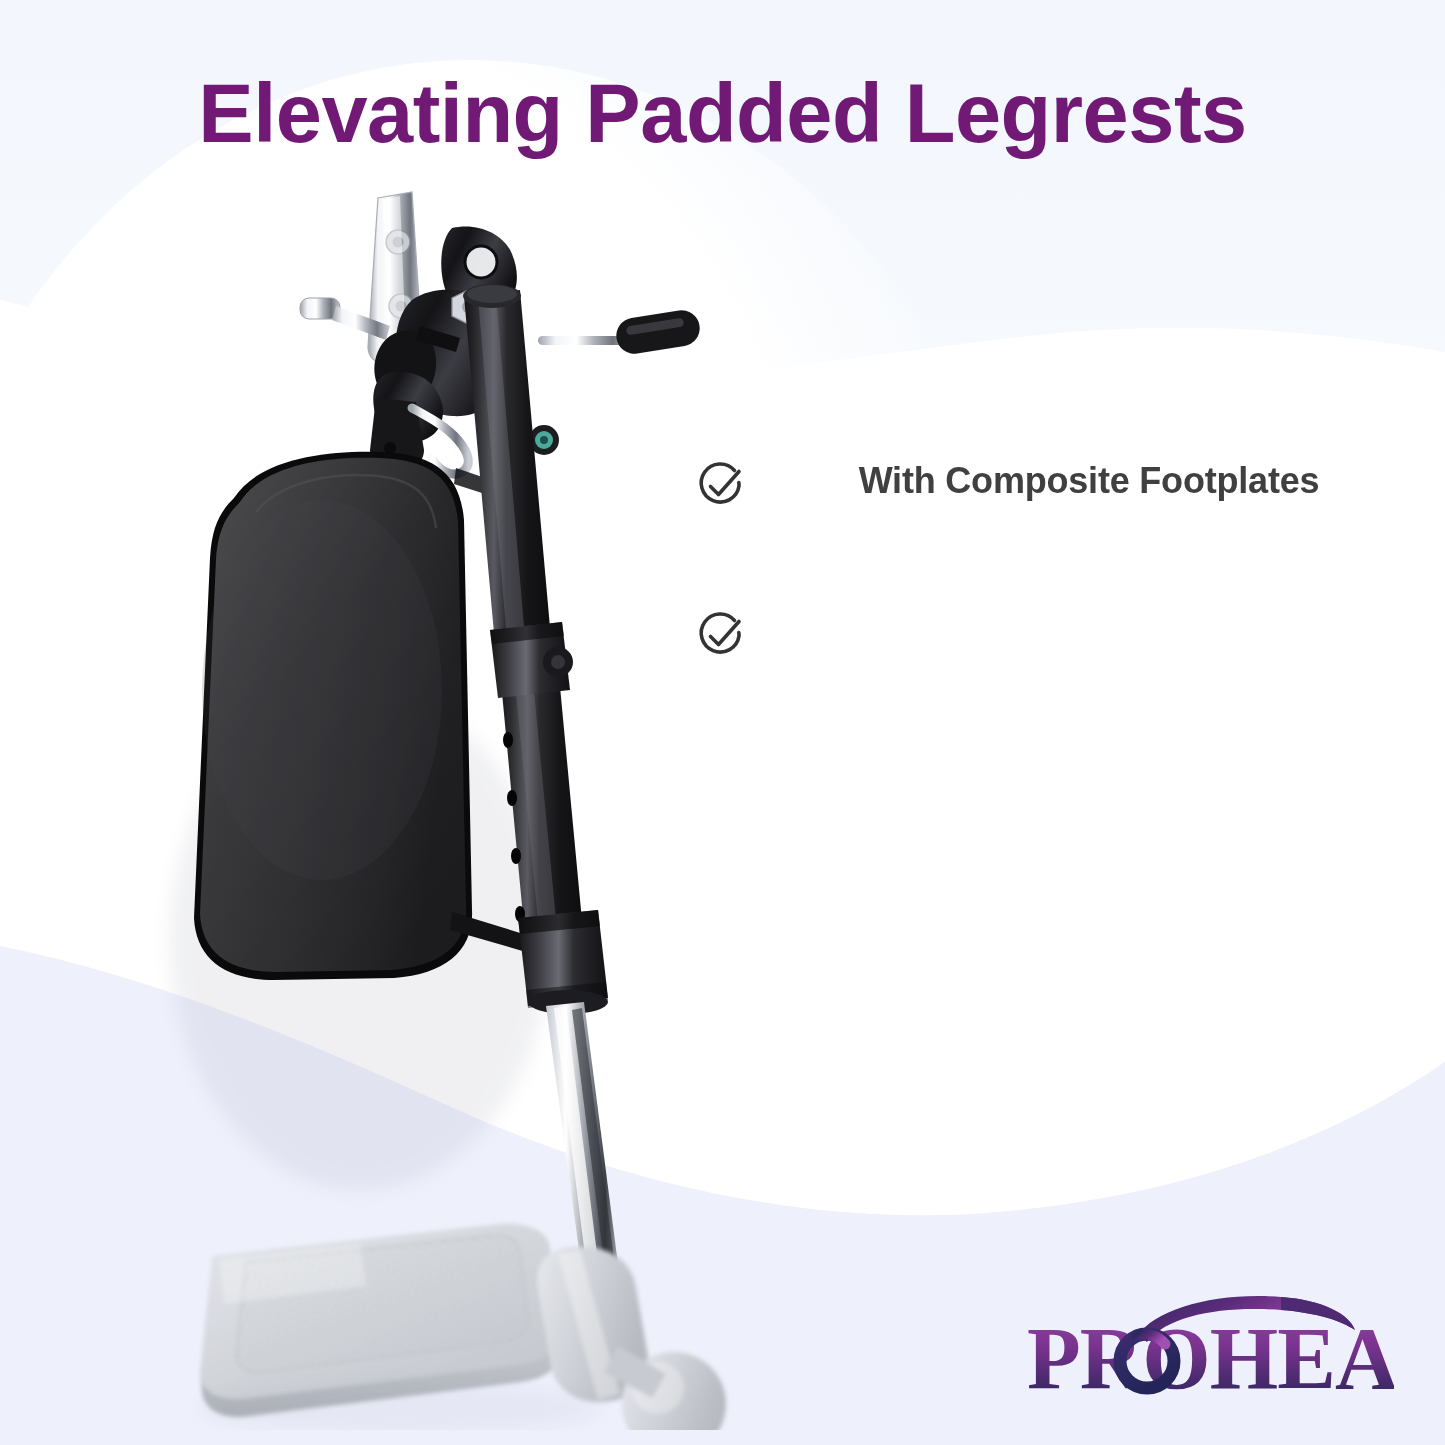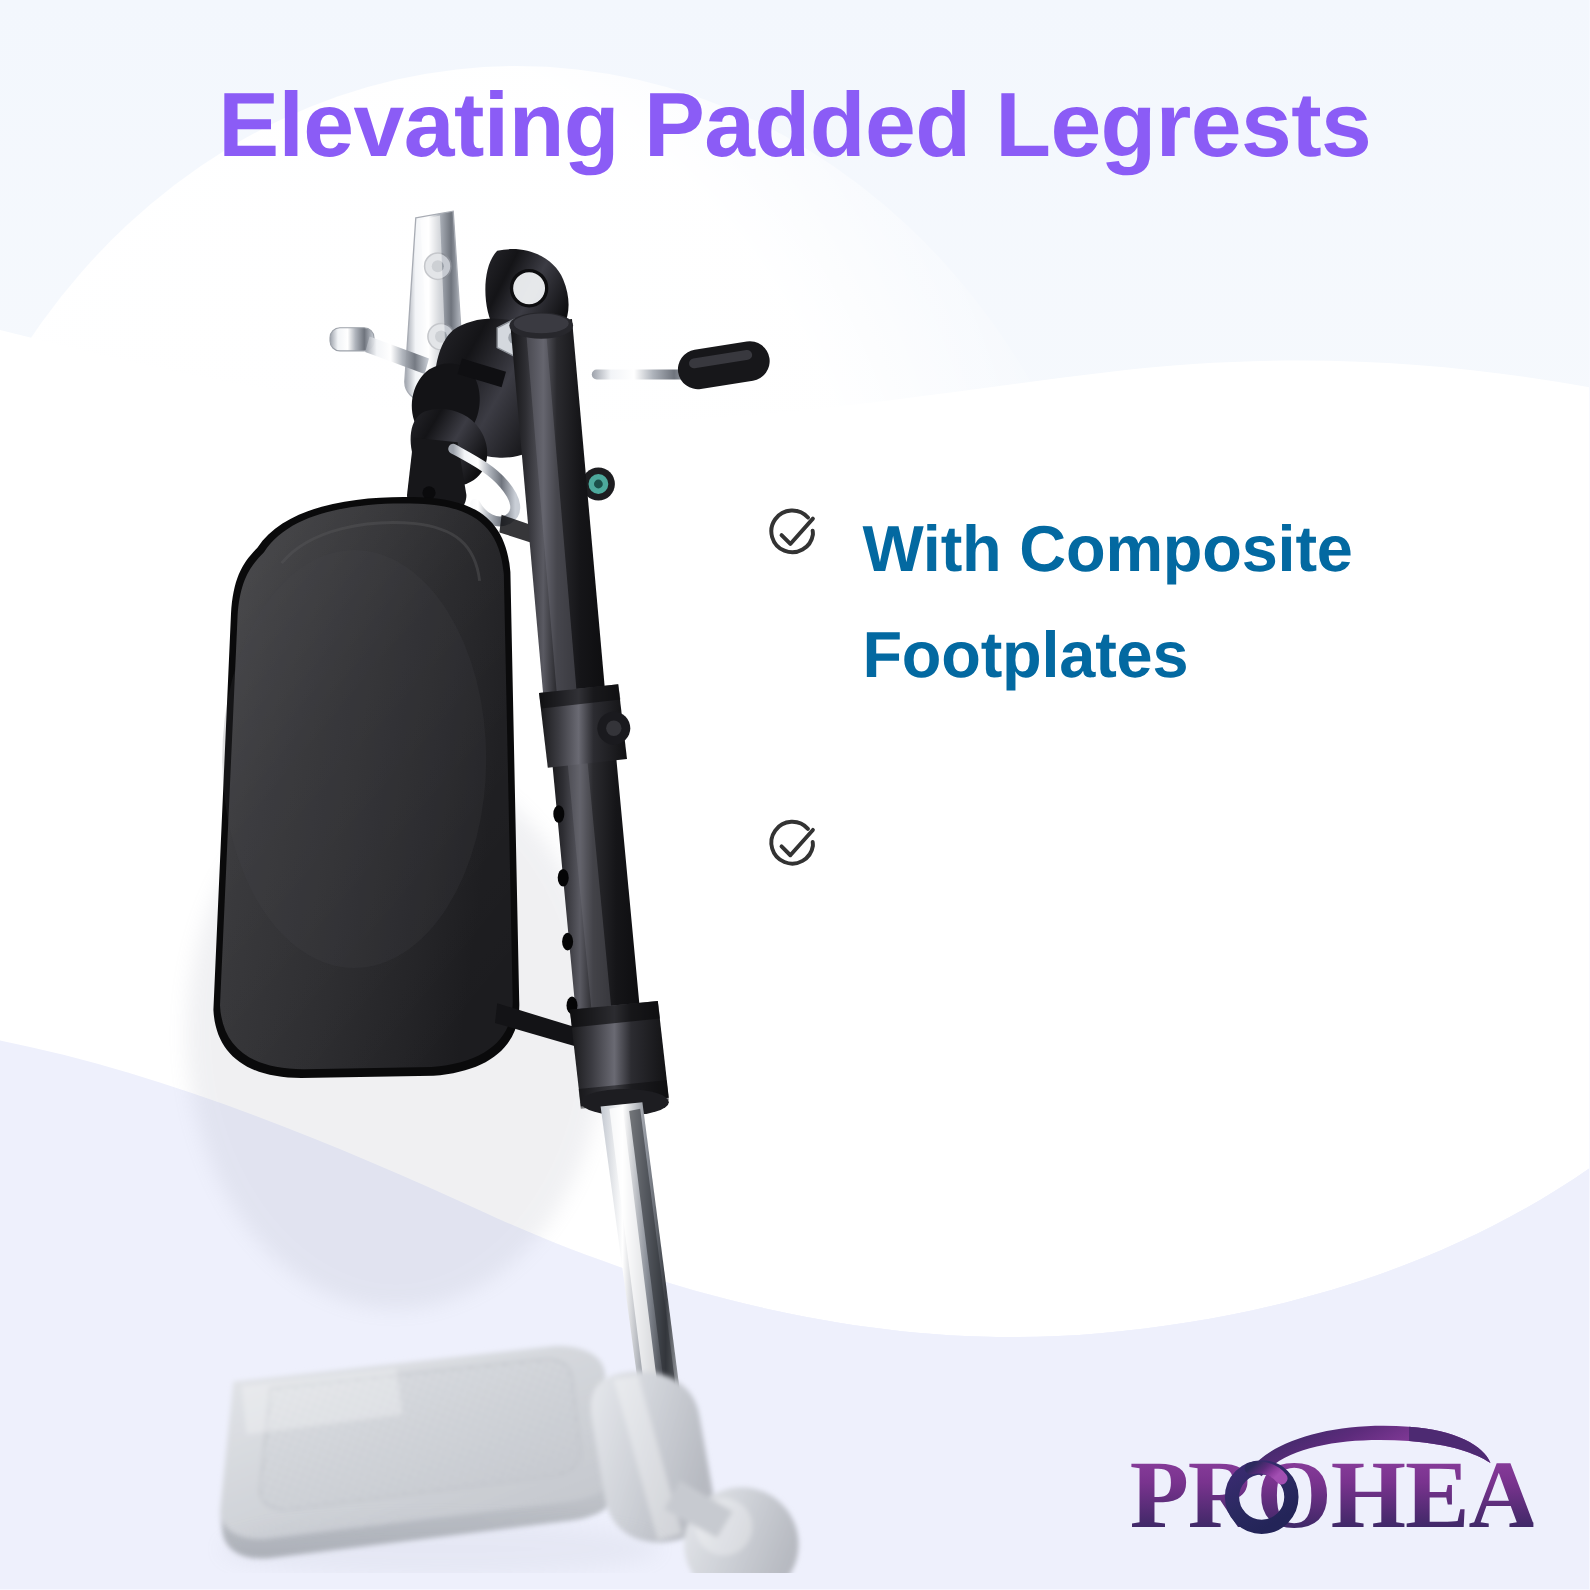--- a/index.html
+++ b/index.html
@@ -28,21 +28,21 @@
   #title {
     position: absolute;
     left: 0;
     top: 72px;
     width: 1445px;
     text-align: center;
     font-size: 83px;
     line-height: 1.0;
     font-weight: bold;
     letter-spacing: -0.5px;
-    color: #8b5cf6;
+    color: #701a75;
     white-space: nowrap;
   }
 
   
   #features {
     position: absolute;
     left: 694px;
     top: 452px;
     width: 700px;
   }
@@ -55,25 +55,26 @@
   .feature .check-icon {
     position: absolute;
     left: 0;
     top: 8px;
     width: 52px;
     height: 52px;
     display: block;
   }
   .feature .feature-text {
     display: block;
-    font-size: 59px;
+    font-size: 36px;
     line-height: 1.62;
     font-weight: bold;
-    color: #0369a1;
+    color: #404040;
     letter-spacing: -0.2px;
+    text-align: center;
   }
 
   
   #product {
     position: absolute;
     left: 60px;
     top: 150px;
     width: 720px;
     height: 1280px;
   }

